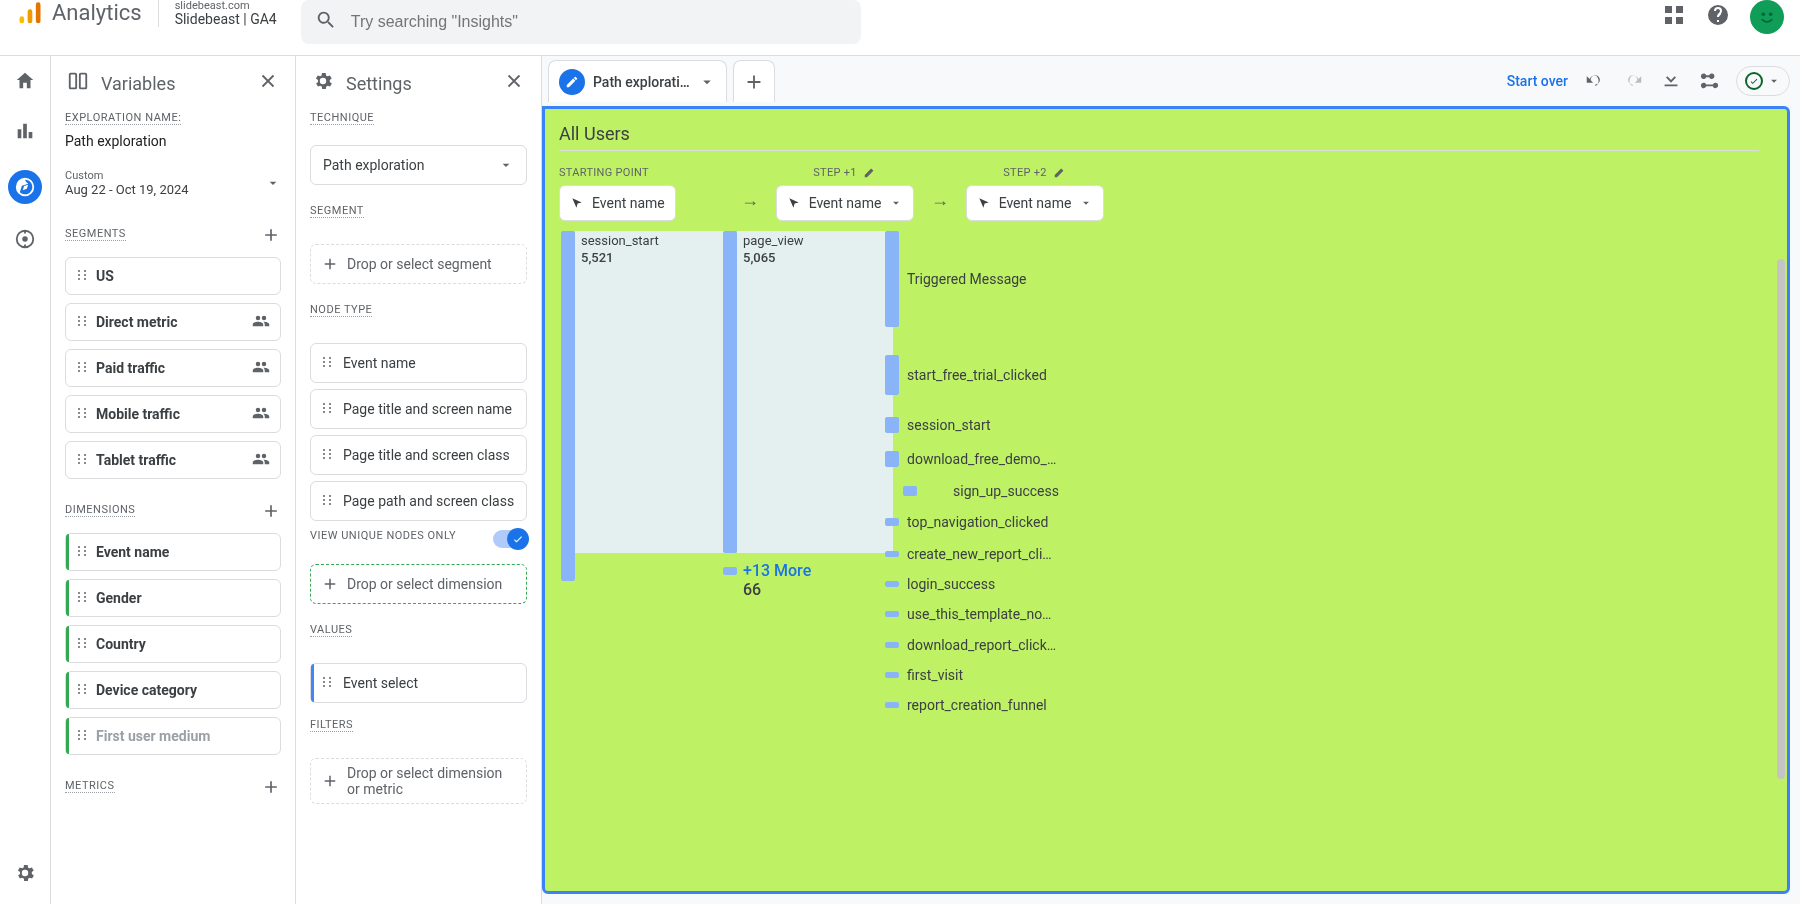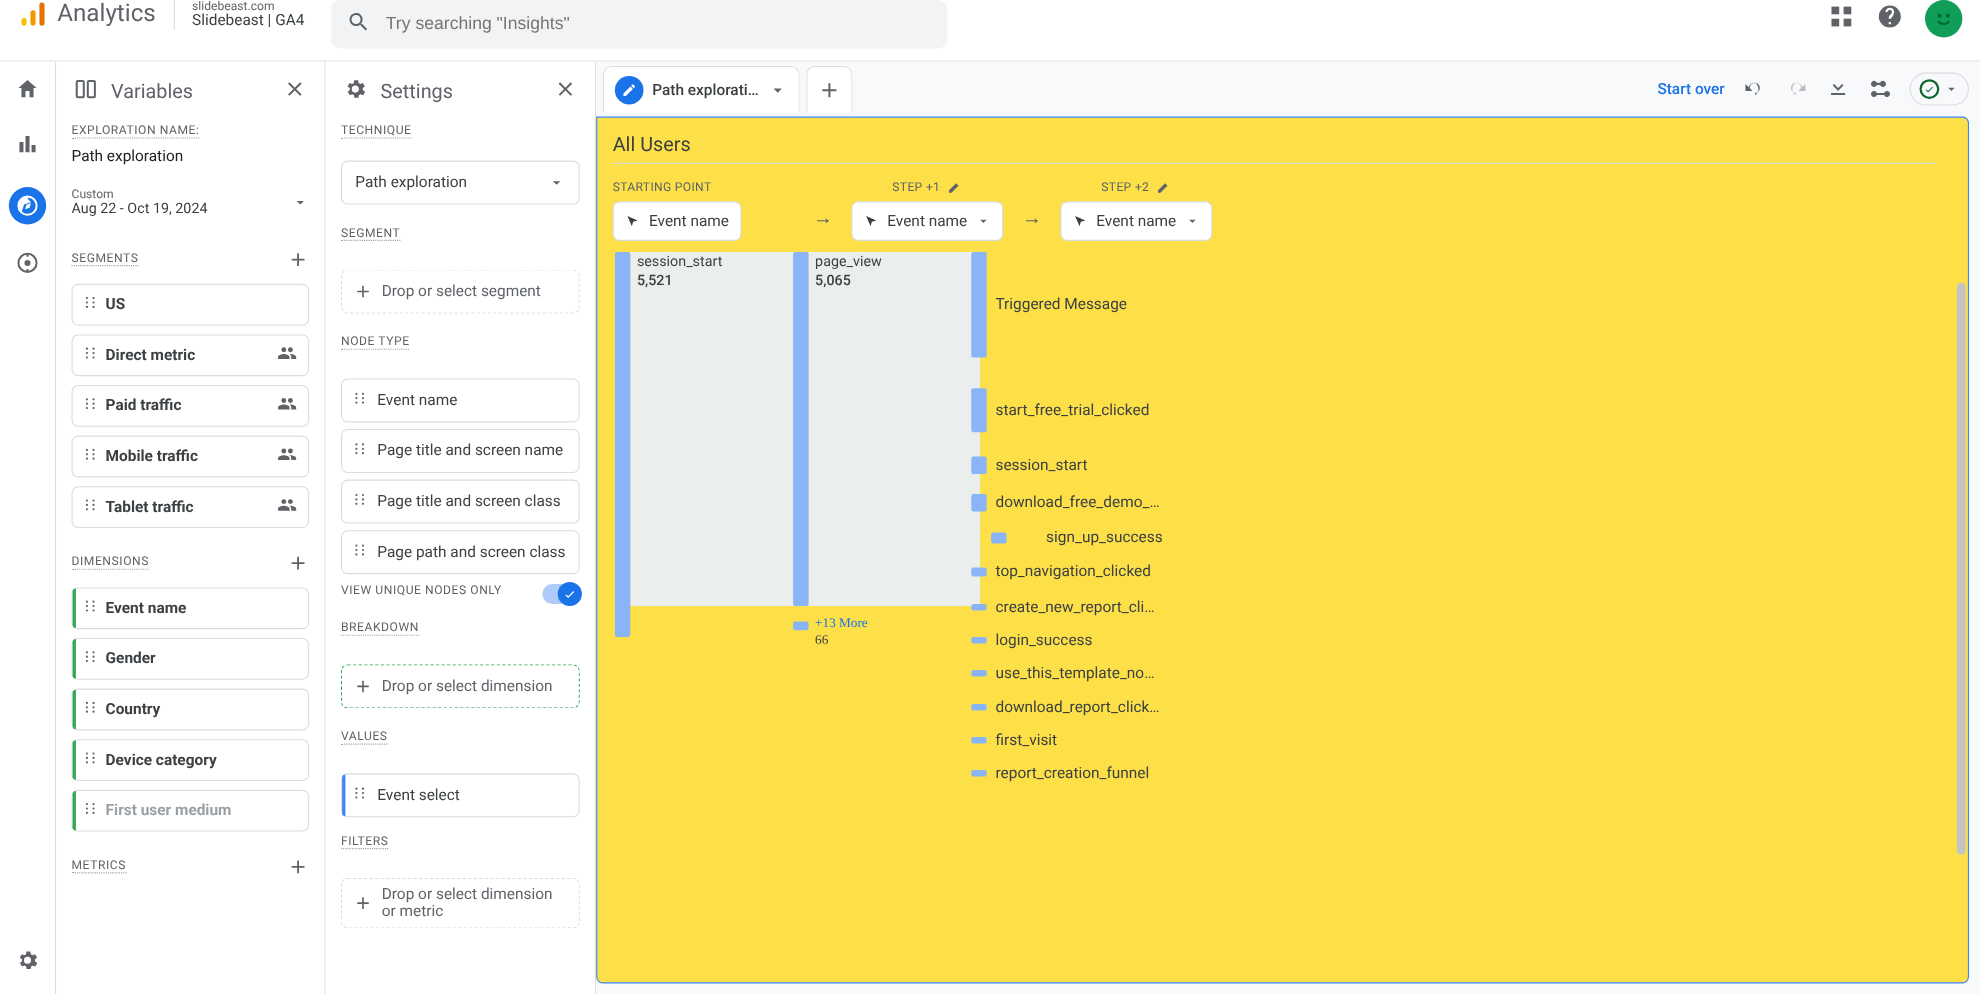--- a/index.html
+++ b/index.html
@@ -87,40 +87,40 @@
 .add-tab { width:42px; height:42px; display:flex; align-items:center; justify-content:center; background:#fff; border:1px solid #dadce0; border-bottom:none; border-radius:8px 8px 0 0; margin-left:6px; }
 .add-tab svg { width:22px; height:22px; fill:#5f6368; }
 
 .toolbar-right { margin-left:auto; display:flex; align-items:center; gap:16px; }
 .start-over { color:#1a73e8; font-size:14px; font-weight:500; }
 .toolbar-right .ticon svg { width:22px; height:22px; fill:#5f6368; }
 .quality { border:1px solid #dadce0; border-radius:16px; height:30px; padding:0 8px; display:flex; align-items:center; gap:4px; }
 .quality .ok { width:18px; height:18px; border-radius:50%; border:2px solid #0d652d; display:flex; align-items:center; justify-content:center; }
 .quality .ok svg { width:10px; height:10px; fill:#0d652d; }
 
-.canvas-body { flex:1; background:#fde047; border:1px solid #3b82f6; border-radius:0 6px 6px 6px; margin:0 10px 10px 0; padding:14px 28px 10px 14px; overflow:hidden; position:relative; }
+.canvas-body { flex:1; background:#bef264; border:3px solid #3b82f6; border-radius:0 6px 6px 6px; margin:0 10px 10px 0; padding:14px 28px 10px 14px; overflow:hidden; position:relative; }
 .all-users { font-size:18px; color:#3c4043; border-bottom:1px solid #dadce0; padding-bottom:6px; margin-bottom:14px; }
 
 .steps-row { display:flex; align-items:center; gap:12px; margin-bottom:10px;text-align:right; }
 .step-col { display:flex; flex-direction:column; align-items:center; width:148px; }
 .step-col.first { align-items:flex-start; width:170px; }
 .step-title { font-size:11px; letter-spacing:.3px; color:#5f6368; margin-bottom:6px; display:flex; align-items:center; gap:6px; }
 .step-title svg { width:14px; height:14px; fill:#5f6368; }
 .step-box { border:1px solid #dadce0; border-radius:6px; height:36px; display:flex; align-items:center; padding:0 10px; gap:8px; font-size:14px; color:#3c4043; background:#fff; }
 .step-box svg.cur { width:14px; height:14px; fill:#3c4043; }
 .step-box svg.dd { width:14px; height:14px; fill:#5f6368; }
 .arrow { font-size:18px; color:#5f6368; margin-top:14px; }
 
 .sankey { position:relative; height:560px; }
 .bar { position:absolute; background:#8ab4f8; width:14px; border-radius:2px; }
 .bar-label { position:absolute; font-size:13px; color:#3c4043; line-height:1.3; }
 .bar-label .cnt { font-weight:500; color:#3c4043; }
 .node-line { position:absolute; display:flex; align-items:center; gap:8px; font-size:14px; color:#3c4043; }
 .node-line .nb { width:14px; border-radius:2px; background:#8ab4f8; }
-.more-link { position:absolute; font-size:12px;font-family:Liberation Serif, serif; }
+.more-link { position:absolute; font-size:16px; }
 .more-link .plus { color:#1a73e8; font-weight:500; }
 .more-link .cnt { color:#3c4043; font-weight:500; }
 
 .flow-bg { position:absolute; background:#e8f0fe; opacity:.9; }
 .scroll-ind { position:absolute; right:2px; top:150px; width:8px; height:520px; background:#c4c4c4; border-radius:4px; }
 
 .icon-btn { cursor:pointer; }
 
 
 .variables::-webkit-scrollbar, .settings::-webkit-scrollbar { width:0; }
@@ -453,21 +453,20 @@
       <span class="sect-label-mini" style="border:none">VIEW UNIQUE NODES ONLY</span>
       <div class="toggle">
           <div class="knob">
             <svg viewBox="0 0 24 24">
               <path d="M9 16.2l-3.5-3.5L4 14.2 9 19.2 20 8.2l-1.5-1.5z"></path>
             </svg>
           </div>
         </div>
     </div>
 
-    <div class="sect"><span class="sect-label-mini">BREAKDOWN</span></div>
     <div class="drop-zone green">
       <svg viewBox="0 0 24 24">
           <path d="M11 5h2v14h-2zM5 11h14v2H5z"></path>
         </svg>
       <span>Drop or select dimension</span>
     </div>
 
     <div class="sect"><span class="sect-label-mini">VALUES</span></div>
     <div class="node-chip blue">
       <span class="drag"><svg viewBox="0 0 12 12">

